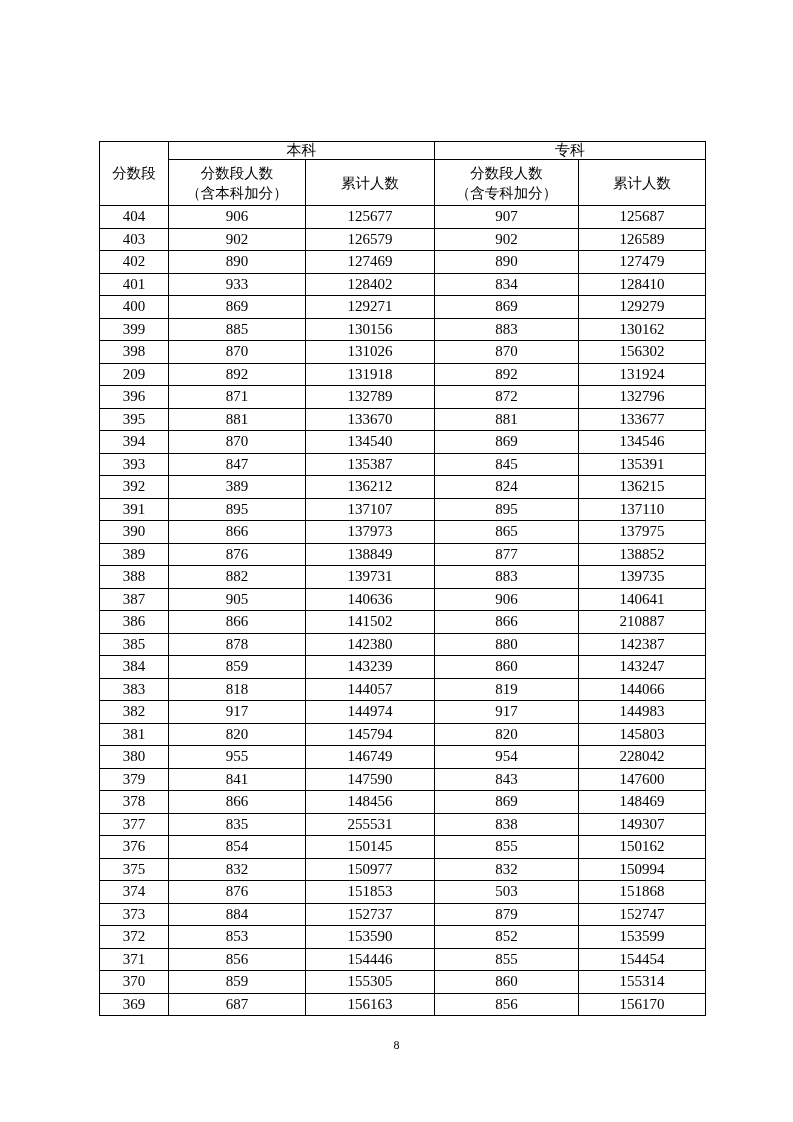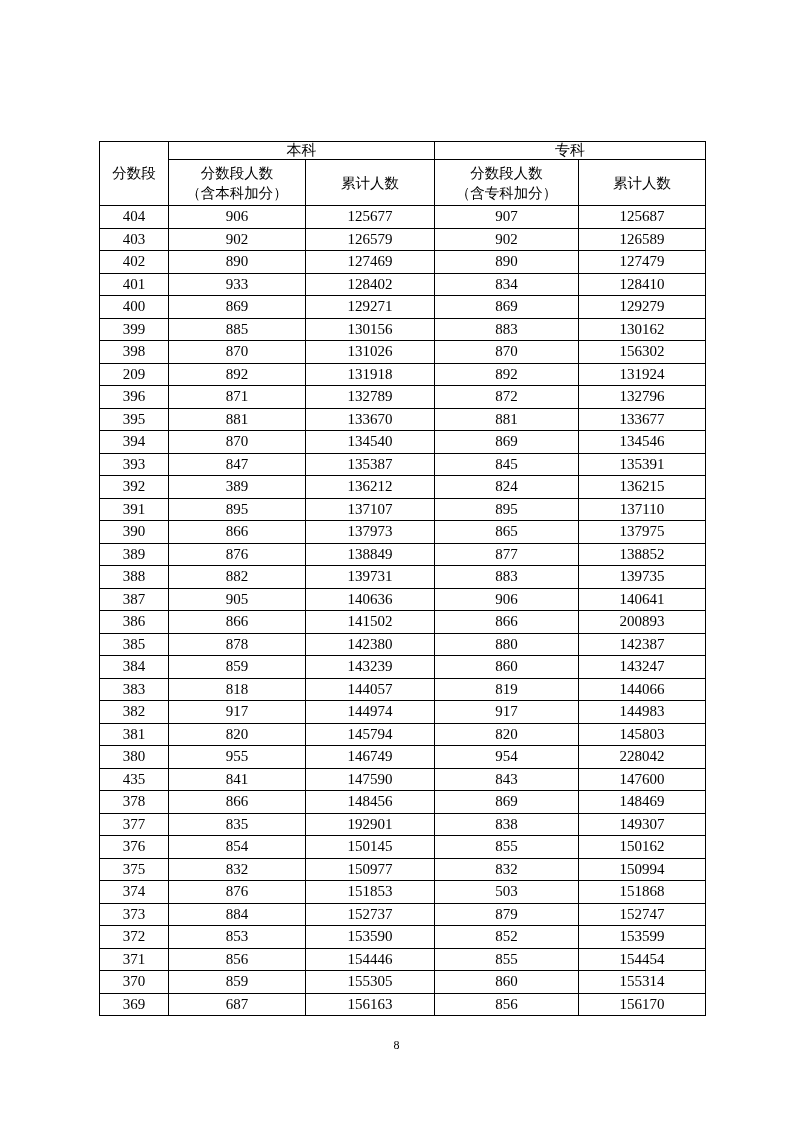--- a/index.html
+++ b/index.html
@@ -248,21 +248,21 @@
             <td>905</td>
             <td>140636</td>
             <td>906</td>
             <td>140641</td>
           </tr>
           <tr>
             <td>386</td>
             <td>866</td>
             <td>141502</td>
             <td>866</td>
-            <td>200893</td>
+            <td>210887</td>
           </tr>
           <tr>
             <td>385</td>
             <td>878</td>
             <td>142380</td>
             <td>880</td>
             <td>142387</td>
           </tr>
           <tr>
             <td>384</td>
@@ -293,37 +293,37 @@
             <td>145803</td>
           </tr>
           <tr>
             <td>380</td>
             <td>955</td>
             <td>146749</td>
             <td>954</td>
             <td>228042</td>
           </tr>
           <tr>
-            <td>435</td>
+            <td>379</td>
             <td>841</td>
             <td>147590</td>
             <td>843</td>
             <td>147600</td>
           </tr>
           <tr>
             <td>378</td>
             <td>866</td>
             <td>148456</td>
             <td>869</td>
             <td>148469</td>
           </tr>
           <tr>
             <td>377</td>
             <td>835</td>
-            <td>192901</td>
+            <td>255531</td>
             <td>838</td>
             <td>149307</td>
           </tr>
           <tr>
             <td>376</td>
             <td>854</td>
             <td>150145</td>
             <td>855</td>
             <td>150162</td>
           </tr>

